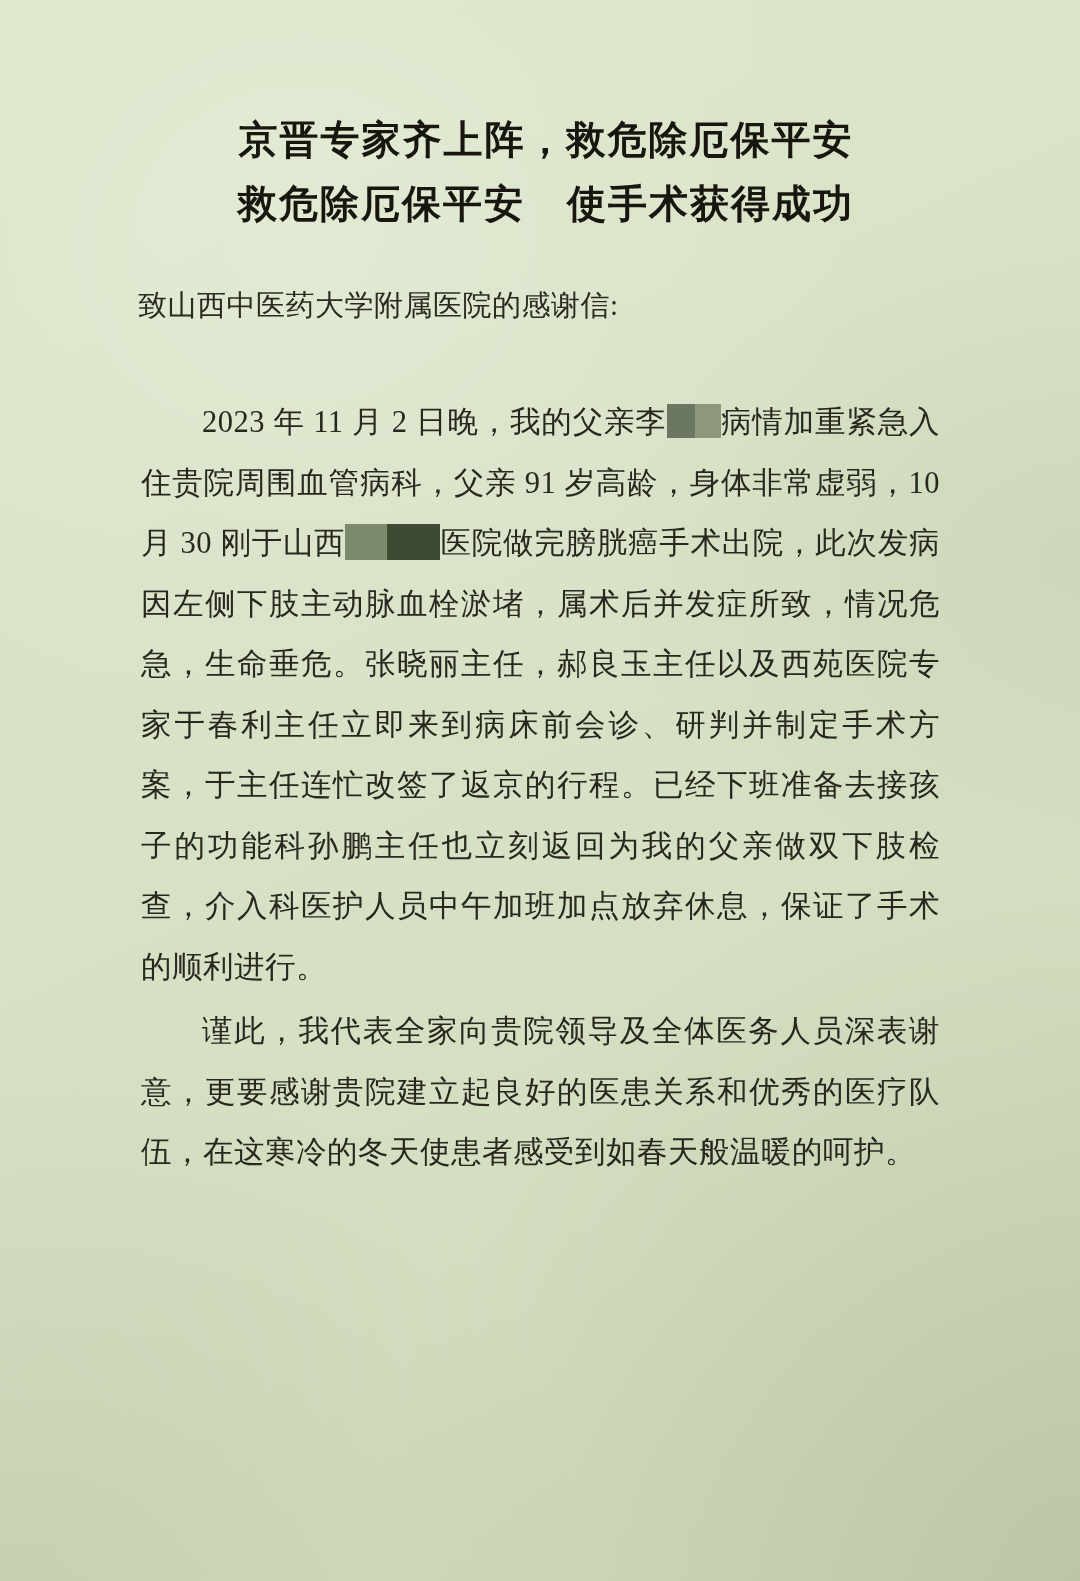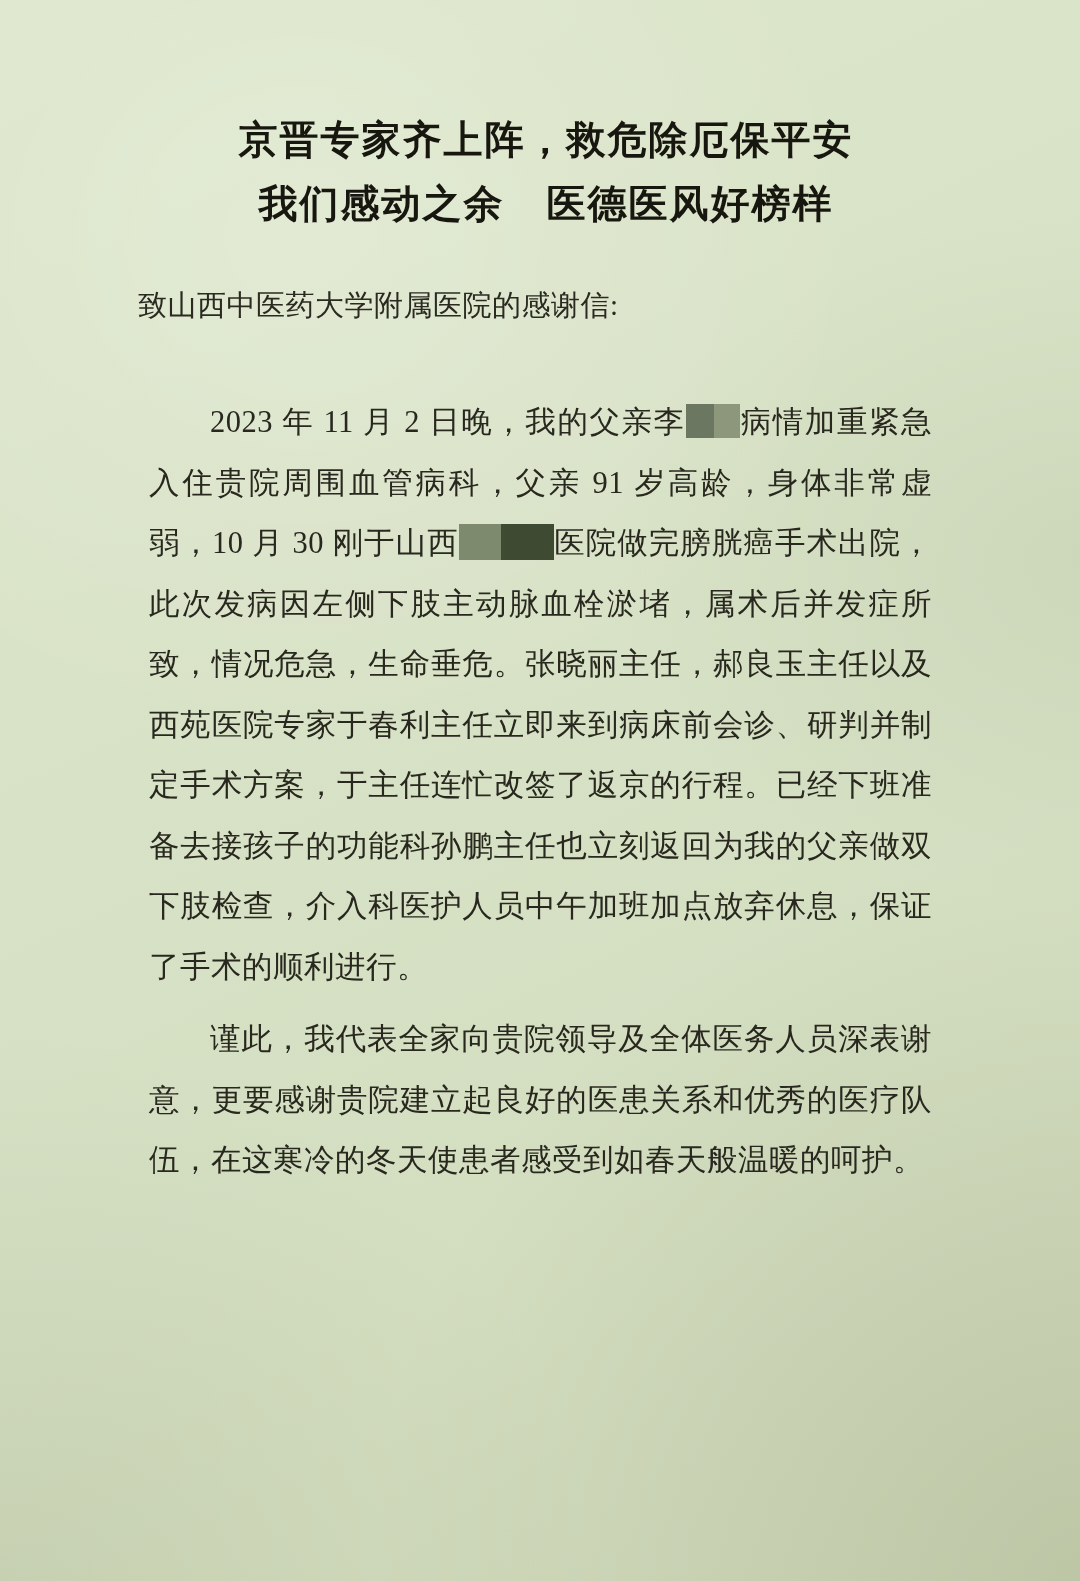--- a/index.html
+++ b/index.html
@@ -49,21 +49,21 @@
   }
   .body-text {
     margin: 66px 136px 0 137px;
     font-size: 30.5px;
     line-height: 60.5px;
     text-align: justify;
     letter-spacing: 0.5px;
     color: #28281f;
   }
   .body-text p {
-    margin: 12px;
+    margin: 4px;
     text-indent: 2em;
   }
   
   .redact {
     display: inline-block;
     vertical-align: -6px;
   }
   .redact-father {
     width: 54px; height: 34px;
     background: linear-gradient(90deg, #6b7760 0 52%, #8d977c 52% 100%);
@@ -74,21 +74,21 @@
     vertical-align: -7px;
   }
 </style>
 </head>
 <body>
 
 <div class="photo">
 
   <div class="title-block">
     <div>京晋专家齐上阵，救危除厄保平安</div>
-    <div><span>我们感动之余</span><span class="title-line2-gap"></span><span>医德医风好榜样</span></div>
+    <div><span>救危除厄保平安</span><span class="title-line2-gap"></span><span>使手术获得成功</span></div>
   </div>
 
   <div class="salutation">致山西中医药大学附属医院的感谢信:</div>
 
   <div class="body-text">
     <p><span>2023 年 11 月 2 日晚，我的父亲李</span><span class="redact redact-father"></span><span>病情加重紧急入住贵院周围血管病科，父亲 91 岁高龄，身体非常虚弱，10 月 30 刚于山西</span><span class="redact redact-hospital"></span><span>医院做完膀胱癌手术出院，此次发病因左侧下肢主动脉血栓淤堵，属术后并发症所致，情况危急，生命垂危。张晓丽主任，郝良玉主任以及西苑医院专家于春利主任立即来到病床前会诊、研判并制定手术方案，于主任连忙改签了返京的行程。已经下班准备去接孩子的功能科孙鹏主任也立刻返回为我的父亲做双下肢检查，介入科医护人员中午加班加点放弃休息，保证了手术的顺利进行。</span></p>
     <p>谨此，我代表全家向贵院领导及全体医务人员深表谢意，更要感谢贵院建立起良好的医患关系和优秀的医疗队伍，在这寒冷的冬天使患者感受到如春天般温暖的呵护。</p>
   </div>
 
 </div>

